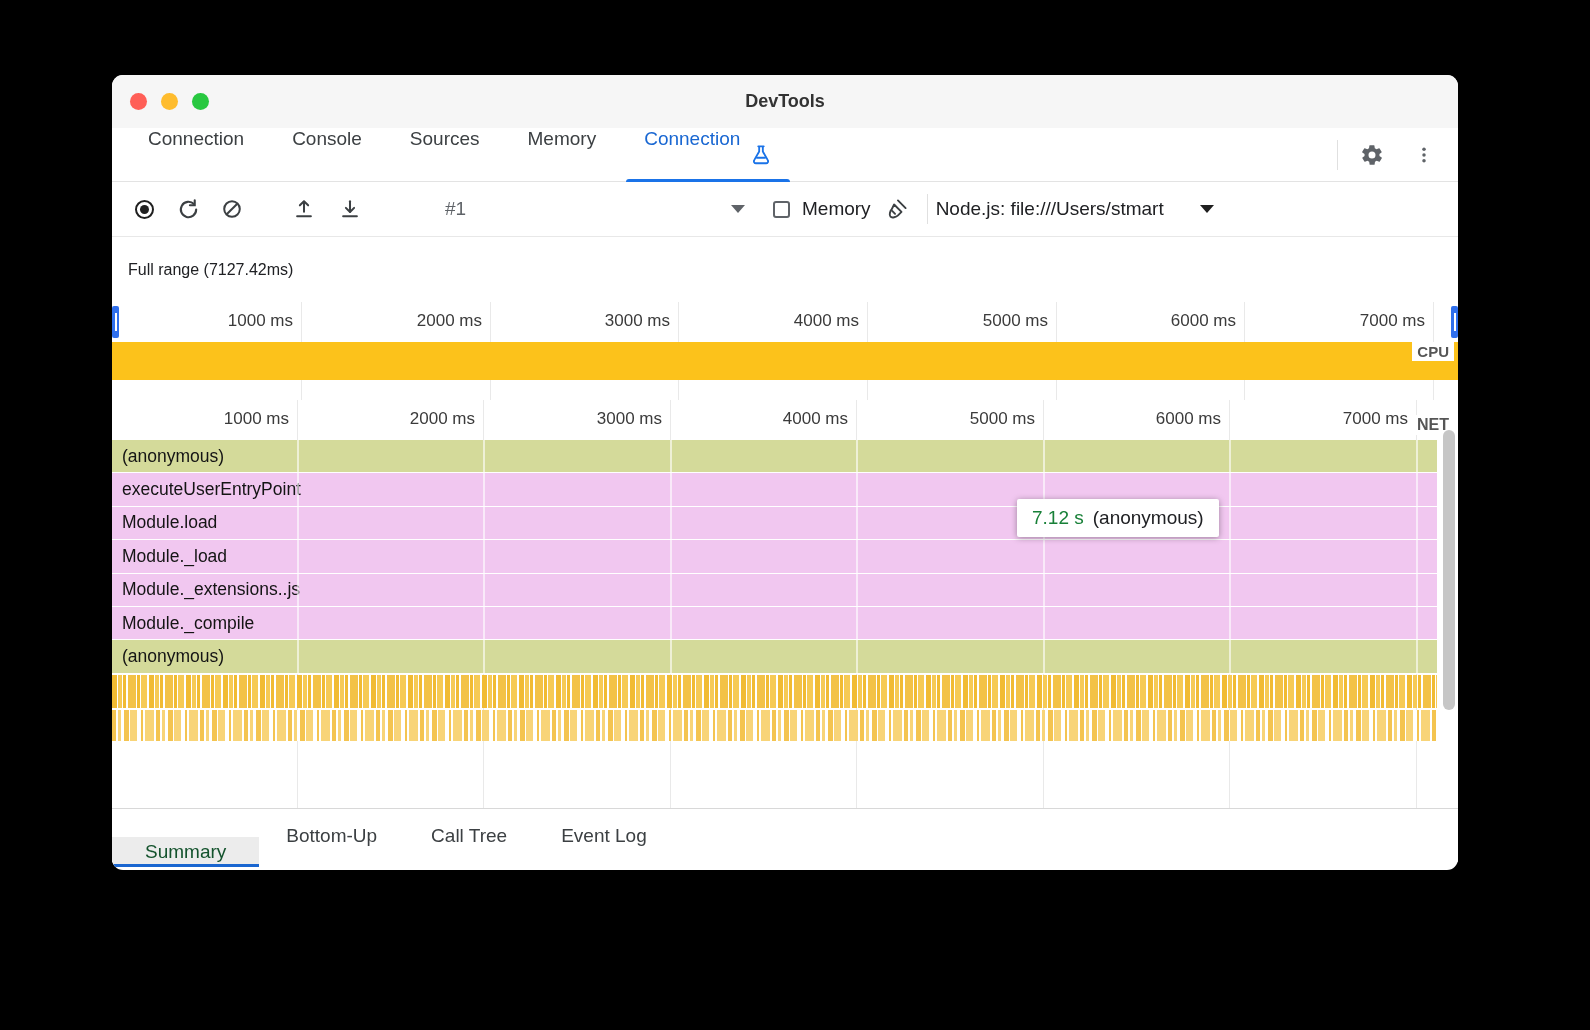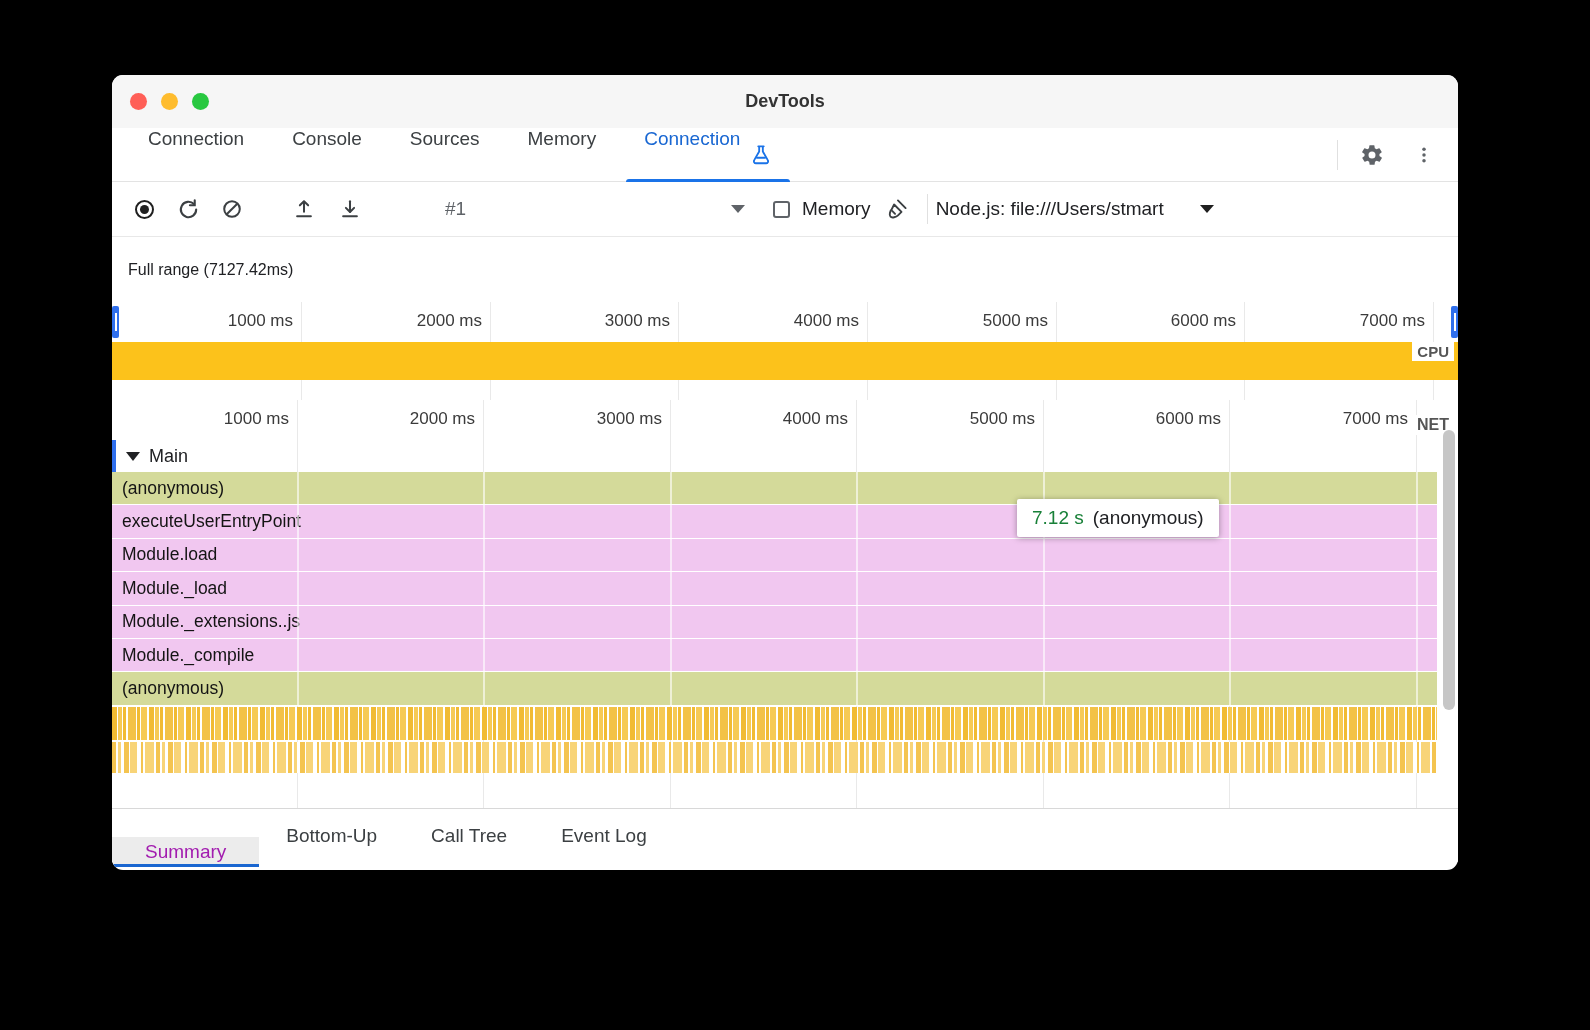--- a/index.html
+++ b/index.html
@@ -79,21 +79,21 @@
       #f4c450 29px 31px, #fff 31px 33px, #f8d478 33px 42px, #fff 42px 44px); }
   .tooltip { position:absolute; left:905px; top:99px; z-index:10; background:#fff; border-radius:2px;
     box-shadow:0 1px 6px rgba(0,0,0,.35); padding:8px 15px; font-size:19px; display:flex; gap:9px; align-items:center; white-space:nowrap; }
   .tt-time { color:#188038; }
   .tt-label { color:#202124; }
   .scroll-thumb { position:absolute; right:3px; top:30px; width:12px; height:280px; background:#c6c6c6; border-radius:6px; z-index:6; }
 
   
   .bottom-tabs { height:54px; border-top:1px solid #d8d8d8; display:flex; align-items:stretch; background:#fff; }
   .btab { display:flex; align-items:center; padding:0 27px; font-size:19px; color:#3c4043; position:relative; }
-  .btab.active { background:#ececec; color:#a21caf; padding:15px 33px;margin-top:28px; }
+  .btab.active { background:#ececec; color:#14532d; padding:15px 33px;margin-top:28px; }
   .btab.active::after { content:""; position:absolute; left:0; right:0; bottom:0; height:3px; background:#1a66d0; }
 </style>
 </head>
 <body>
 
 <div class="window">
 
   <div class="titlebar">
     <div class="traffic">
       <span class="light red"></span>
@@ -236,25 +236,20 @@
     <div class="flame-ruler">
       <span class="ruler-label" style="left:77px">1000 ms</span>
       <span class="ruler-label" style="left:263px">2000 ms</span>
       <span class="ruler-label" style="left:450px">3000 ms</span>
       <span class="ruler-label" style="left:636px">4000 ms</span>
       <span class="ruler-label" style="left:823px">5000 ms</span>
       <span class="ruler-label" style="left:1009px">6000 ms</span>
       <span class="ruler-label" style="left:1196px">7000 ms</span>
     </div>
 
-    <div class="main-header">
-      <span class="main-blue"></span>
-      <span class="tri-down"></span>
-      <span>Main</span>
-    </div>
 
     <div class="rows">
       <div class="frow olive">
           <span>(anonymous)</span>
         </div>
       <div class="frow pink">
           <span>executeUserEntryPoint</span>
         </div>
       <div class="frow pink">
           <span>Module.load</span>

